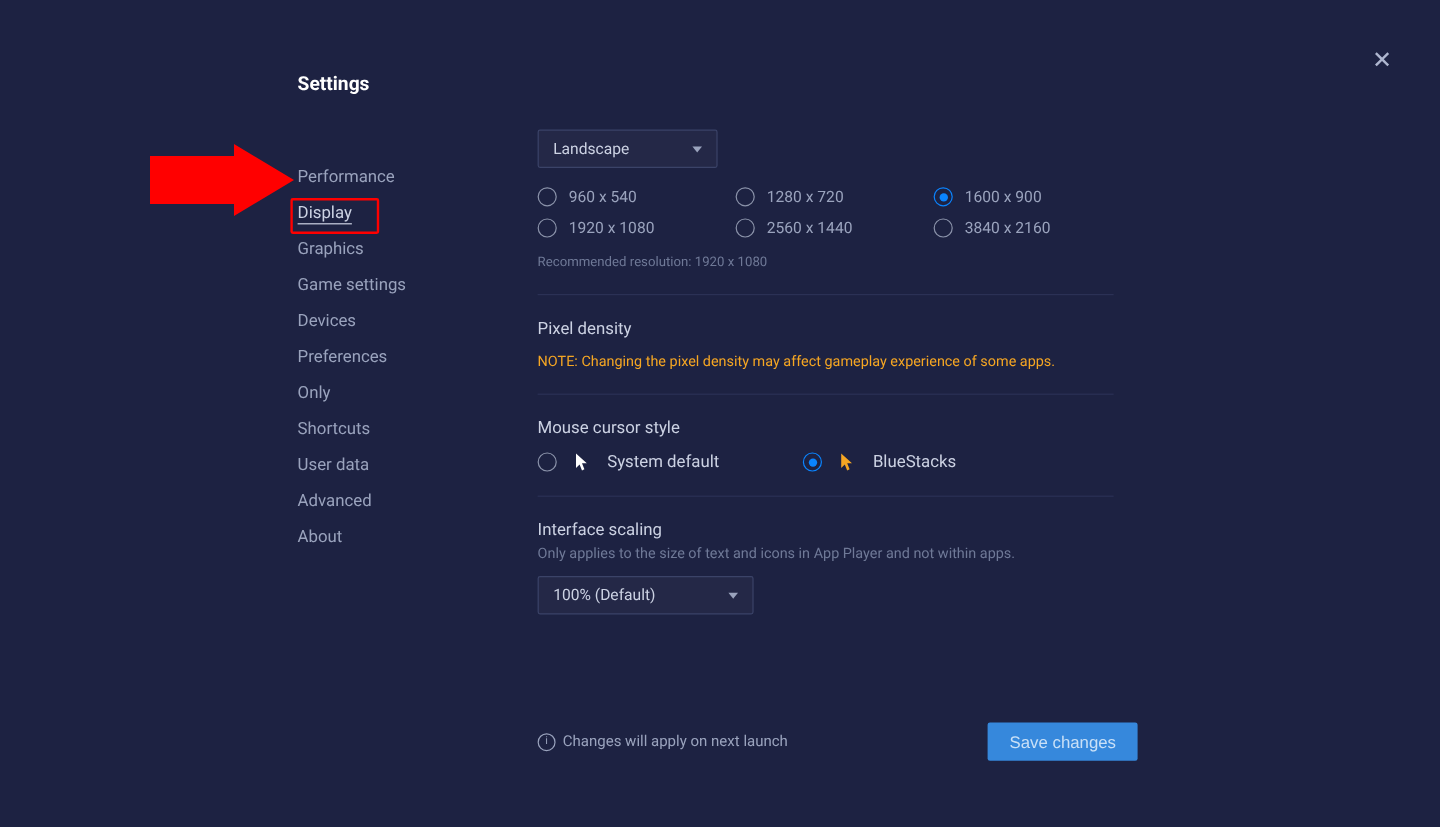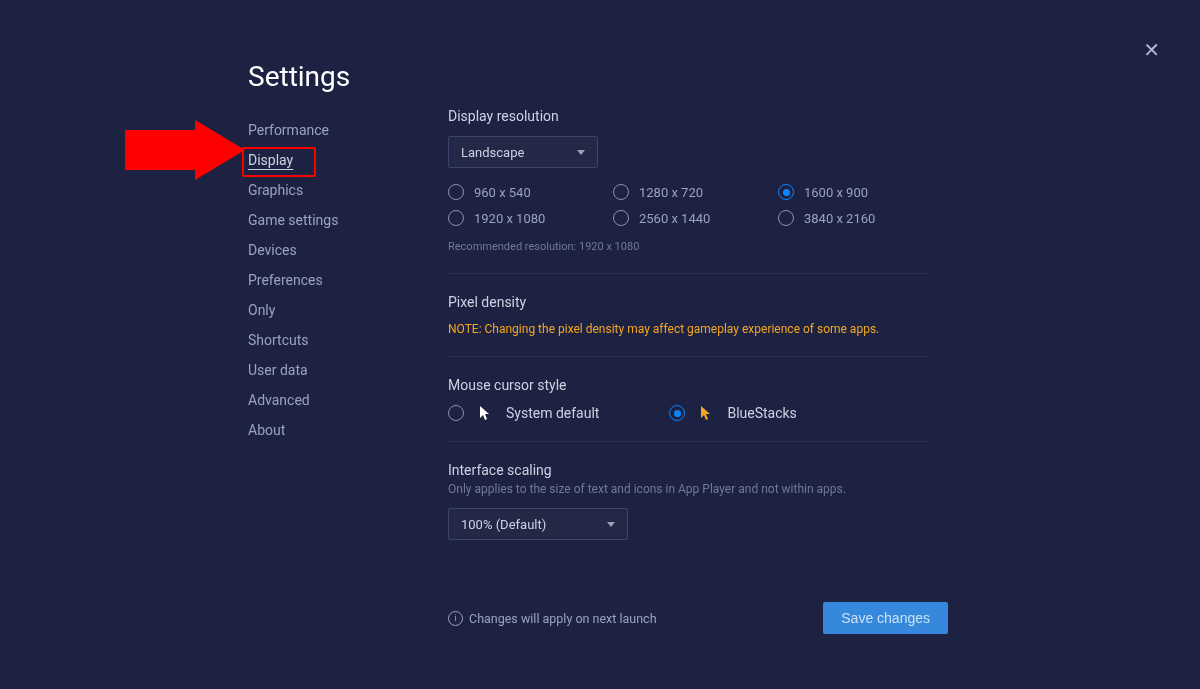--- a/index.html
+++ b/index.html
@@ -13,23 +13,23 @@
     --divider:#2b3155;
     --orange:#f5a623;
     --select-border:#3b4368;
     --save-bg:#3688dc;
     --save-text:#0f2b57;
     --red:#ff0000;
   }
   html,body{margin:0;padding:0;background:#0c1030;width:1200px;height:689px;font-family:"Segoe UI",Roboto,Arial,sans-serif;}
   .stage{position:relative;width:1200px;height:689px;background:var(--bg);overflow:hidden;box-sizing:border-box;}
   .close{position:absolute;top:40px;right:40px;color:#aeb6cf;font-size:20px;line-height:1;cursor:pointer;}
-  .title{position:absolute;left:248px;top:60px;color:var(--heading);font-size:28px;font-weight:400;}
+  .title{position:absolute;left:248px;top:60px;color:var(--heading);font-size:16px;font-weight:700;}
   
-  .sidebar{position:absolute;left:248px;top:115px;width:140px;}
+  .sidebar{position:absolute;left:248px;top:133px;width:140px;}
   .sidebar .item{display:block;color:var(--panel-text);font-size:14px;line-height:30px;cursor:pointer;}
   .sidebar .item.active{color:var(--panel-text-light);text-decoration:underline;text-underline-offset:4px;}
   .sidebar .hl{position:absolute;left:-6px;top:32px;width:70px;height:26px;border:2.5px solid var(--red);border-radius:2px;pointer-events:none;}
   
   .arrow{position:absolute;left:125px;top:120px;width:120px;height:60px;}
   .arrow svg{display:block;}
   
   .main{position:absolute;left:448px;top:108px;width:480px;}
   .section-title{color:var(--panel-text-light);font-size:14px;margin-bottom:12px;}
   .select{display:flex;align-items:center;justify-content:space-between;width:150px;height:32px;padding:0 12px;border:1px solid var(--select-border);border-radius:2px;color:var(--panel-text-light);font-size:13px;background:rgba(255,255,255,0.03);cursor:pointer;box-sizing:border-box;}
@@ -78,21 +78,20 @@
     <span class="item">Preferences</span>
     <span class="item">Only</span>
     <span class="item">Shortcuts</span>
     <span class="item">User data</span>
     <span class="item">Advanced</span>
     <span class="item">About</span>
   </div>
 
   <div class="main">
 
-    <div class="section-title">Display resolution</div>
     <div class="select">
       <span>Landscape</span>
       <span class="caret"></span>
     </div>
     <div class="radio-grid">
       <label class="radio">
           <span class="ring"></span>
           <span>960 x 540</span>
         </label>
       <label class="radio">

